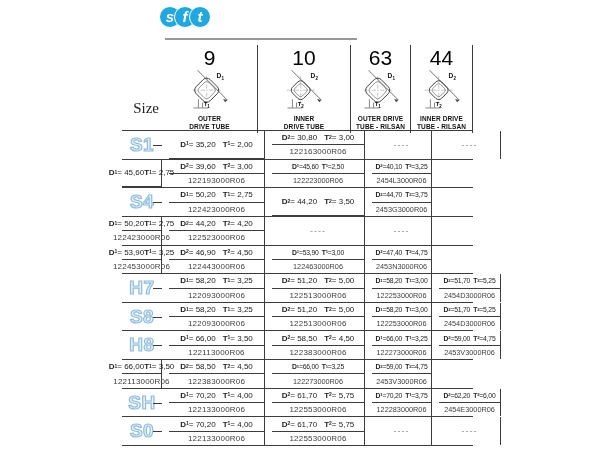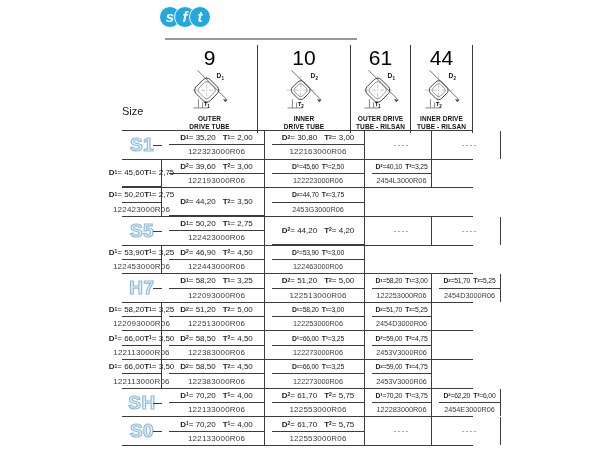--- a/index.html
+++ b/index.html
@@ -7,22 +7,22 @@
   #stage{position:relative;width:610px;height:450px;background:#fff;}
 
   
   .logo{position:absolute;left:158px;top:5px;width:56px;height:24px;}
   .logo-rule{position:absolute;left:165px;top:38px;width:192px;height:2px;background:#989898;}
 
   
   .spec-table{position:absolute;left:122px;top:45px;width:351px;height:401px;color:#1c1c1c;}
   .thead{display:grid;grid-template-columns:40px 96px 93px 60px 62px;height:86px;
     border-bottom:1px solid var(--line);box-sizing:border-box;}
-  .size-th{display:flex;align-items:flex-end;justify-content:flex-start;
-    padding:0 3px 16px 0;font-size:11px;color:#222;}
+  .size-th{display:flex;align-items:flex-end;justify-content:flex-end;
+    padding:0 3px 16px 0;font-size:15px;color:#222;font-family:Liberation Serif, serif;}
   .col-th{border-right:1px solid var(--line);display:flex;flex-direction:column;
     align-items:center;box-sizing:border-box;padding-top:1px;}
   .col-num{font-size:21px;line-height:23px;color:#000;}
   .caption{margin-top:auto;padding-bottom:3px;font-size:6.5px;font-weight:700;
     text-align:center;line-height:7.5px;letter-spacing:0.1px;color:#111;}
   .caption span{display:block;}
 
   
   .diag{width:46px;height:48px;margin-top:-2px;}
   .diag line,.diag rect{stroke:#3a3a3a;fill:none;}
@@ -123,21 +123,21 @@
           <text class="dlab" x="33" y="13"><tspan>D</tspan><tspan class="sub" dy="2.5">2</tspan></text>
           <text class="tlab" x="17.5" y="47.5"><tspan>T</tspan><tspan class="sub" dy="2.5">2</tspan></text>
         </svg>
         <div class="caption">
           <span>INNER</span>
             <span>DRIVE TUBE</span>
         </div>
       </div>
 
       <div class="col-th">
-        <div class="col-num">61</div>
+        <div class="col-num">63</div>
         <svg class="diag diag-outer" viewBox="0 0 50 58">
           <line class="dim" x1="10" y1="4" x2="46" y2="40"></line>
           <path class="arr" d="M46,40 l-5.2,-1.4 l2.6,4 z"></path>
           <line class="cl" x1="4" y1="28" x2="38" y2="28"></line>
           <line class="cl" x1="21" y1="11" x2="21" y2="45"></line>
           <rect class="outer" transform="rotate(45 21 28)"></rect>
           <rect class="inner" transform="rotate(45 21 28)"></rect>
           <line class="leg" x1="11" y1="39" x2="11" y2="49"></line>
           <line class="leg" x1="16" y1="43" x2="16" y2="49"></line>
           <line class="ground" x1="5" y1="49.5" x2="23" y2="49.5"></line>
@@ -181,21 +181,20 @@
   <div class="data-cell">
             <div class="val">
               <span class="b">D</span>
               <sub>1</sub>
               <span>= 35,20</span>
               <span class="gap"></span>
               <span class="b">T</span>
               <sub>1</sub>
               <span>= 2,00</span>
             </div>
-            <div class="part">122323000R06</div>
           </div>
           <div class="data-cell">
             <div class="val">
               <span class="b">D</span>
               <sub>2</sub>
               <span>= 30,80</span>
               <span class="gap"></span>
               <span class="b">T</span>
               <sub>2</sub>
               <span>= 3,00</span>
@@ -252,20 +251,24 @@
               <span>=40,10</span>
               <span class="gap"></span>
               <span class="b">T</span>
               <sub>2</sub>
               <span>=3,25</span>
             </div>
             <div class="part">2454L3000R06</div>
           </div>
         </div>
         <div class="trow">
+    <div class="cell size-cell">
+      <span class="size-text">S4</span>
+      <i class="stub"></i>
+    </div>
   <div class="data-cell">
             <div class="val">
               <span class="b">D</span>
               <sub>1</sub>
               <span>= 50,20</span>
               <span class="gap"></span>
               <span class="b">T</span>
               <sub>1</sub>
               <span>= 2,75</span>
             </div>
@@ -289,24 +292,20 @@
               <span>=44,70</span>
               <span class="gap"></span>
               <span class="b">T</span>
               <sub>2</sub>
               <span>=3,75</span>
             </div>
             <div class="part">2453G3000R06</div>
           </div>
         </div>
         <div class="trow">
-    <div class="cell size-cell">
-      <span class="size-text">S5</span>
-      <i class="stub"></i>
-    </div>
   <div class="data-cell">
             <div class="val">
               <span class="b">D</span>
               <sub>1</sub>
               <span>= 50,20</span>
               <span class="gap"></span>
               <span class="b">T</span>
               <sub>1</sub>
               <span>= 2,75</span>
             </div>
@@ -315,20 +314,21 @@
           <div class="data-cell">
             <div class="val">
               <span class="b">D</span>
               <sub>2</sub>
               <span>= 44,20</span>
               <span class="gap"></span>
               <span class="b">T</span>
               <sub>2</sub>
               <span>= 4,20</span>
             </div>
+            <div class="part">122523000R06</div>
           </div>
           <div class="data-cell narrow">
             <div class="dashcell">----</div>
           </div>
           <div class="data-cell narrow">
             <div class="dashcell">----</div>
           </div>
         </div>
         <div class="trow">
   <div class="data-cell">
@@ -359,20 +359,32 @@
             <div class="val">
               <span class="b">D</span>
               <sub>1</sub>
               <span>=53,90</span>
               <span class="gap"></span>
               <span class="b">T</span>
               <sub>1</sub>
               <span>=3,00</span>
             </div>
             <div class="part">122463000R06</div>
+          </div>
+          <div class="data-cell narrow">
+            <div class="val">
+              <span class="b">D</span>
+              <sub>2</sub>
+              <span>=47,40</span>
+              <span class="gap"></span>
+              <span class="b">T</span>
+              <sub>2</sub>
+              <span>=4,75</span>
+            </div>
+            <div class="part">2453N3000R06</div>
           </div>
         </div>
         <div class="trow">
     <div class="cell size-cell">
       <span class="size-text">H7</span>
       <i class="stub"></i>
     </div>
   <div class="data-cell">
             <div class="val">
               <span class="b">D</span>
@@ -416,20 +428,24 @@
               <span>=51,70</span>
               <span class="gap"></span>
               <span class="b">T</span>
               <sub>2</sub>
               <span>=5,25</span>
             </div>
             <div class="part">2454D3000R06</div>
           </div>
         </div>
         <div class="trow">
+    <div class="cell size-cell">
+      <span class="size-text">S8</span>
+      <i class="stub"></i>
+    </div>
   <div class="data-cell">
             <div class="val">
               <span class="b">D</span>
               <sub>1</sub>
               <span>= 58,20</span>
               <span class="gap"></span>
               <span class="b">T</span>
               <sub>1</sub>
               <span>= 3,25</span>
             </div>
@@ -466,20 +482,24 @@
               <span>=51,70</span>
               <span class="gap"></span>
               <span class="b">T</span>
               <sub>2</sub>
               <span>=5,25</span>
             </div>
             <div class="part">2454D3000R06</div>
           </div>
         </div>
         <div class="trow">
+    <div class="cell size-cell">
+      <span class="size-text">H8</span>
+      <i class="stub"></i>
+    </div>
   <div class="data-cell">
             <div class="val">
               <span class="b">D</span>
               <sub>1</sub>
               <span>= 66,00</span>
               <span class="gap"></span>
               <span class="b">T</span>
               <sub>1</sub>
               <span>= 3,50</span>
             </div>

